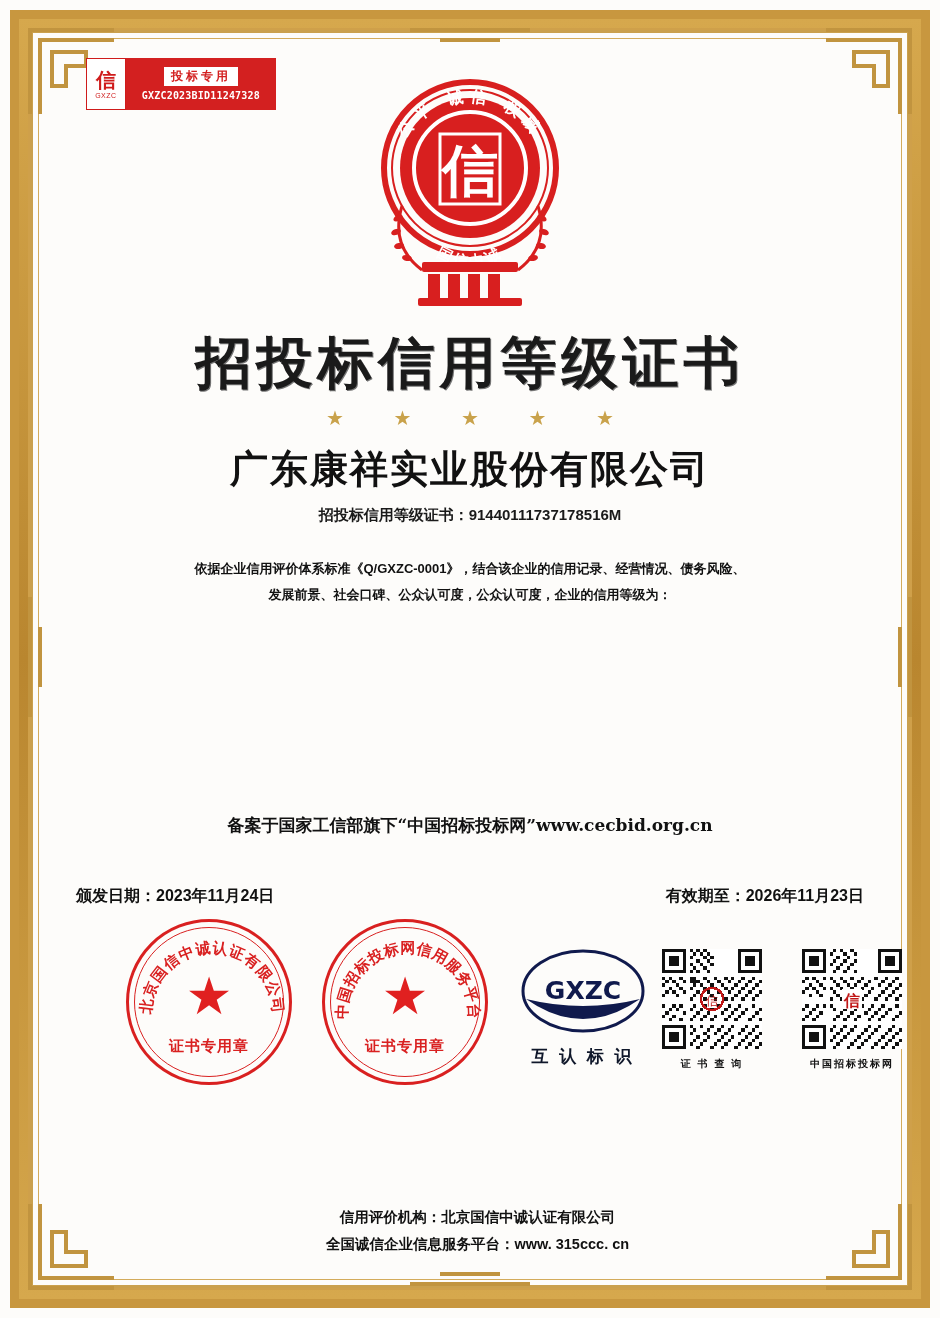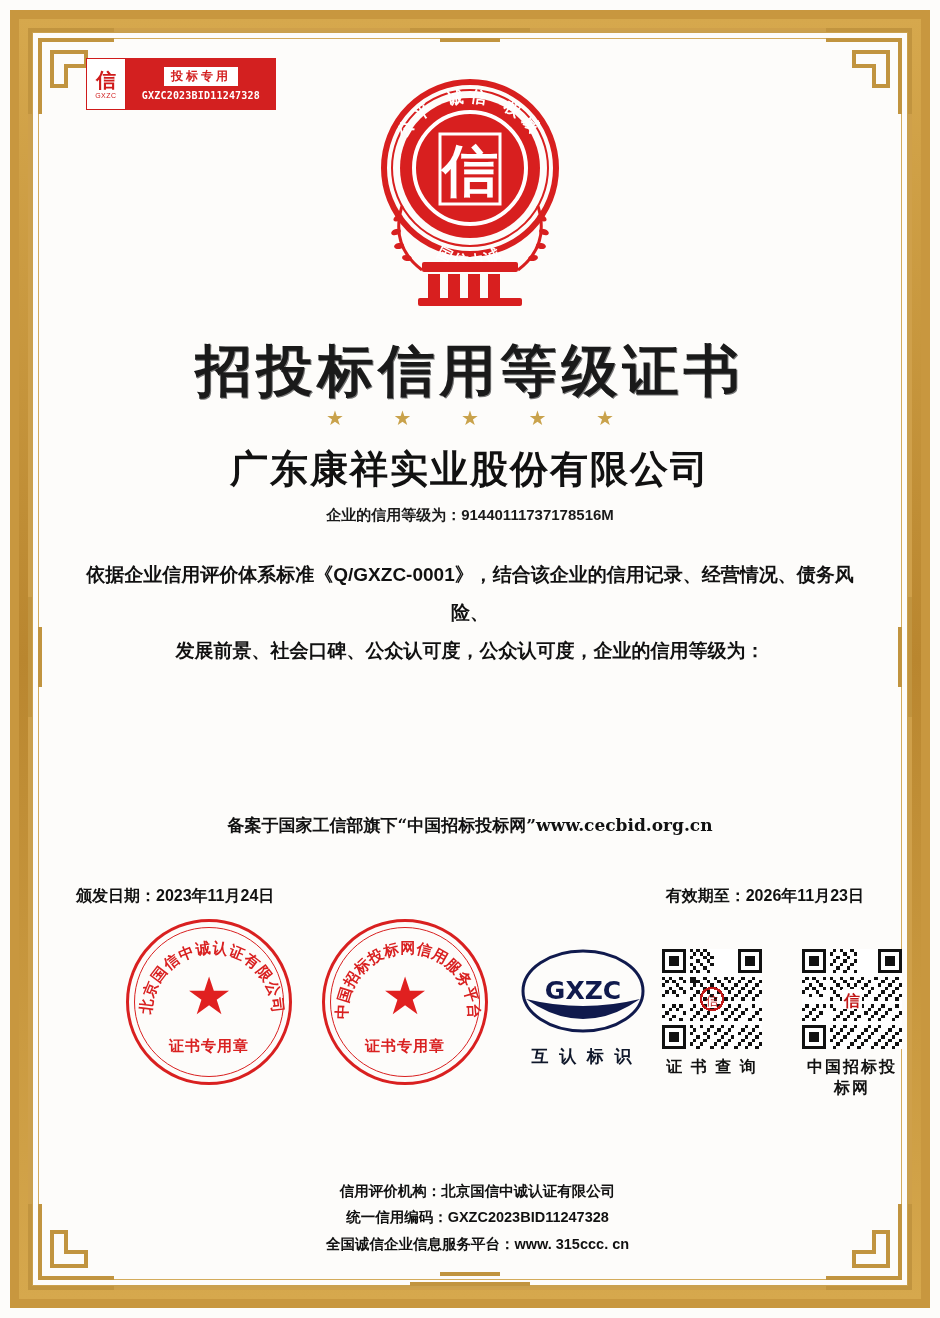--- a/index.html
+++ b/index.html
@@ -113,21 +113,20 @@
   .main-title {
     position: absolute;
     top: 282px; left: 0; right: 0;
     text-align: center;
     font-family: "DejaVu Serif", serif;
     font-size: 56px;
     font-weight: bold;
     letter-spacing: 5px;
     color: #1a1a1a;
     text-shadow: 1px 1px 0 #777;
-    margin-top: 8px;
   }
   .stars {
     position: absolute;
     top: 362px; left: 0; right: 0;
     text-align: center;
     color: #c9a24b;
     font-size: 20px;
     letter-spacing: 22px;
     text-indent: 22px;
   }
@@ -145,21 +144,21 @@
     position: absolute;
     top: 462px; left: 0; right: 0;
     text-align: center;
     font-size: 15px;
     font-weight: bold;
     color: #1a1a1a;
   }
   .body-text {
     position: absolute;
     top: 512px; left: 20px; right: 20px;
-    font-size: 19px;
+    font-size: 13px;
     line-height: 2.0;
     color: #111;
     font-weight: bold;
   }
   .body-text .l1 { text-align: center; }
   .body-text .l2 { text-align: center; }
 
   .grade {
     position: absolute;
     top: 600px; left: 0; right: 0;
@@ -264,21 +263,21 @@
   .qr-block {
     position: absolute;
     text-align: center;
     width: 104px;
   }
   #qr1 { left: 602px; top: 40px; }
   #qr2 { left: 742px; top: 40px; }
   .qr-img { width: 100px; height: 100px; display:block; margin: 0 auto; }
   .qr-cap {
     margin-top: 8px;
-    font-size: 16px;
+    font-size: 10px;
     font-weight: bold;
     letter-spacing: 2px;
     color: #111;
   }
 
   .footer {
     position: absolute;
     bottom: 16px; left: 15px; right: 0;
     text-align: center;
     font-size: 14.5px;
@@ -431,21 +430,21 @@
           <rect x="138" y="218" width="12" height="26"></rect>
           <rect x="68" y="242" width="104" height="8" rx="2"></rect>
         </g>
       </svg>
     </div>
 
     <div class="main-title">招投标信用等级证书</div>
     <div class="stars">★ ★ ★ ★ ★</div>
 
     <div class="company">广东康祥实业股份有限公司</div>
-    <div class="credit-code">企业的信用等级为：91440111737178516M</div>
+    <div class="credit-code">招投标信用等级证书：91440111737178516M</div>
 
     <div class="body-text">
       <div class="l1">依据企业信用评价体系标准《Q/GXZC-0001》，结合该企业的信用记录、经营情况、债务风险、</div>
       <div class="l2">发展前景、社会口碑、公众认可度，公众认可度，企业的信用等级为：</div>
     </div>
 
 
     <div class="record-line">备案于国家工信部旗下“中国招标投标网”www.cecbid.org.cn</div>
 
     <div class="dates">
@@ -883,18 +882,17 @@
             <text x="14.5" y="16.4" text-anchor="middle" font-size="4.6" fill="#c01616" font-weight="bold">信</text>
           </g>
         </svg>
         <div class="qr-cap">中国招标投标网</div>
       </div>
 
     </div>
 
     <div class="footer">
       <div>信用评价机构：北京国信中诚认证有限公司</div>
-      <div>统一信用编码：GXZC2023BID11247328</div>
       <div>全国诚信企业信息服务平台：www. 315ccc. cn</div>
     </div>
 
   </div>
 </div>
 
 </body></html>

